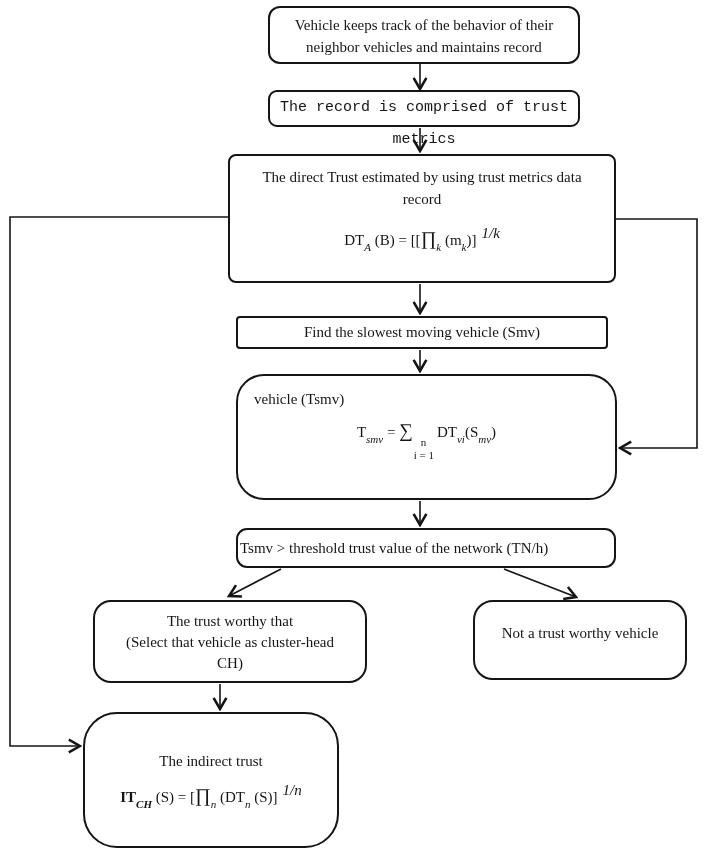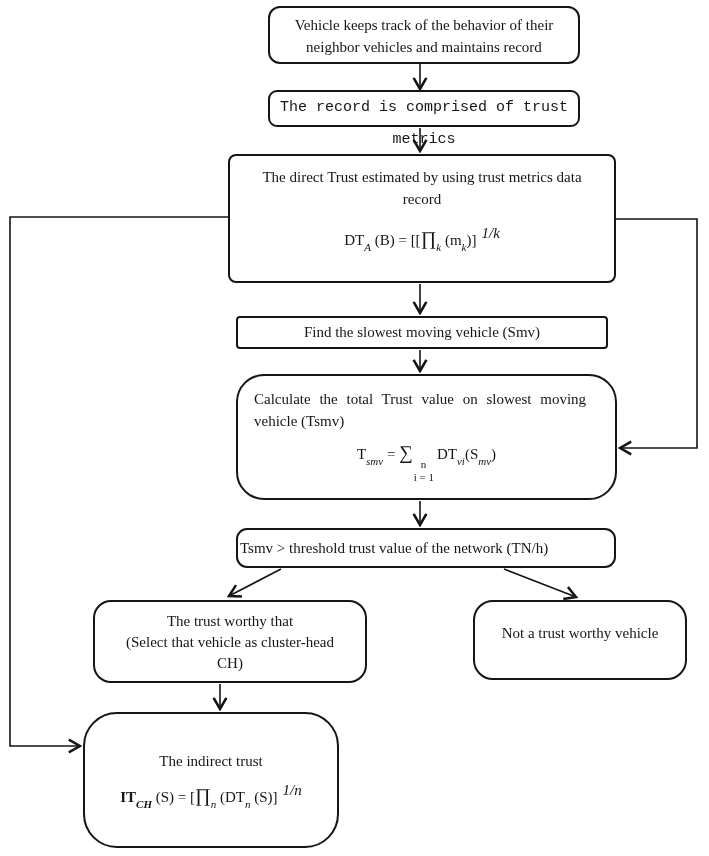--- a/index.html
+++ b/index.html
@@ -87,21 +87,20 @@
     <span class="line">The direct Trust estimated by using trust metrics data</span>
     <span class="line">record</span>
     <div class="formula"><span class="it">DT</span><span class="sub">A</span><span class="it"> (B) = [[</span><span class="prod">∏</span><span class="sub">k</span><span class="it"> (m</span><span class="sub">k</span><span class="it">)]</span><span class="sup">1/k</span></div>
   </div>
 
   <div class="node n4">
     <span>Find the slowest moving vehicle (Smv)</span>
   </div>
 
   <div class="node n5">
-    <span class="line spread">Calculate the total Trust value on slowest moving</span>
     <span class="line">vehicle (Tsmv)</span>
     <div class="formula"><span class="it">T</span><span class="sub">smv</span><span class="it"> = </span><span class="sigma">∑</span><span class="limits">
           <span class="lim-top it">n</span>
           <span class="lim-bot it">i = 1</span>
         </span><span class="it">DT</span><span class="sub">vi</span><span class="it">(S</span><span class="sub">mv</span><span class="it">)</span></div>
   </div>
 
   <div class="node n6">
     <span>Tsmv &gt; threshold trust value of the network (TN/h)</span>
   </div>

